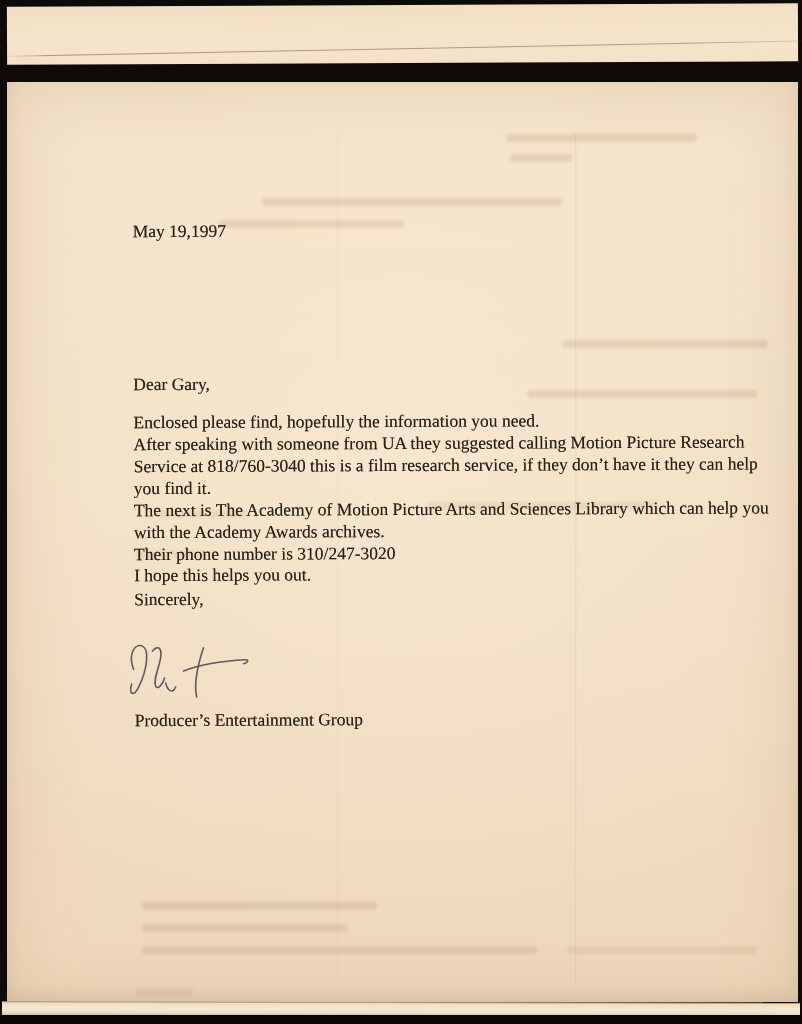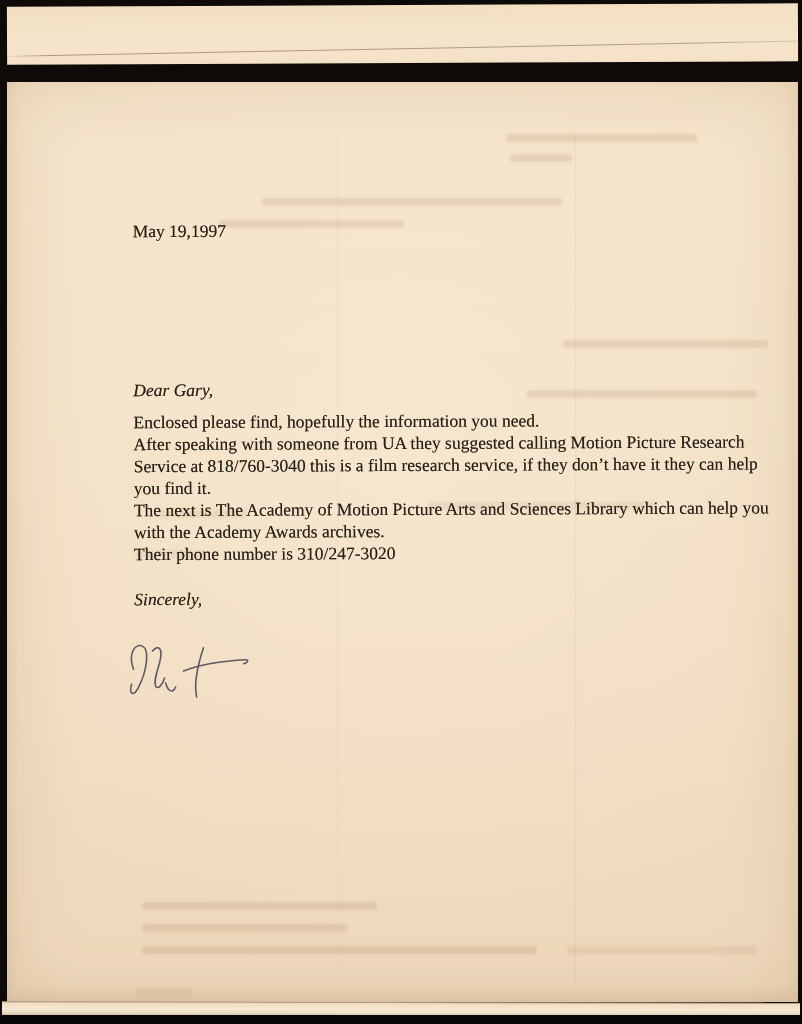--- a/index.html
+++ b/index.html
@@ -71,25 +71,25 @@
     position:absolute;left:0;top:0;width:100%;height:100%;
     color:var(--ink);
     font-size:17.5px;line-height:22px;
     transform:rotate(-0.25deg);
     text-shadow:0 0 0.5px rgba(38,32,25,0.6);
     white-space:nowrap;
   }
   .block{position:absolute;left:127px;}
   .b-date{top:137px;}
   .b-address{top:201px;}
-  .b-salutation{top:296px;font-style:italic;}
+  .b-salutation{top:290px;}
   .b-para1{top:328px;}
   .b-para2{top:416px;}
   .b-para3{top:481px;}
-  .b-closing{top:505px;font-style:italic;}
+  .b-closing{top:505px;}
   .b-signature{top:556px;left:112px;}
   .b-signer{top:626px;}
   .sig-svg{display:block;}
 </style>
 </head>
 <body>
 
 <div class="scan-frame">
 
   <div class="back-sheet"></div>
@@ -129,34 +129,36 @@
         <div>Service at 818/760-3040 this is a film research service, if they don’t have it they can help</div>
         <div>you find it.</div>
       </div>
 
       <div class="block b-para2">
         <div>The next is The Academy of Motion Picture Arts and Sciences Library which can help you</div>
         <div>with the Academy Awards archives.</div>
         <div>Their phone number is 310/247-3020</div>
       </div>
 
+      <div class="block b-para3">I hope this helps you out.</div>
 
       <div class="block b-closing">Sincerely,</div>
 
       <div class="block b-signature">
         <svg class="sig-svg" width="150" height="72" viewBox="0 0 150 72" fill="none" stroke="#5d5a66" stroke-width="1.6" stroke-linecap="round">
           <path d="M14,30 C8,14 16,4 23,7 C30,10 28,30 19,48 C14,58 9,55 12,45"></path>
           <path d="M33,12 C39,5 44,9 40,24 C37,34 34,42 36,47 C38,51 43,46 45,39"></path>
           <path d="M46,44 C48,52 53,55 56,48"></path>
           <path d="M84,9 C79,24 74,45 77,58"></path>
           <path d="M64,32 C82,25 103,22 126,21 C130,21 128,24 124,25"></path>
         </svg>
       </div>
 
       <div class="block b-signer">
+        <div>Producer’s Entertainment Group</div>
       </div>
 
     </div>
   </div>
 
   <div class="sheet-edge-line"></div>
   <div class="bottom-stack"></div>
   <div class="bottom-black"></div>
 
 </div>

